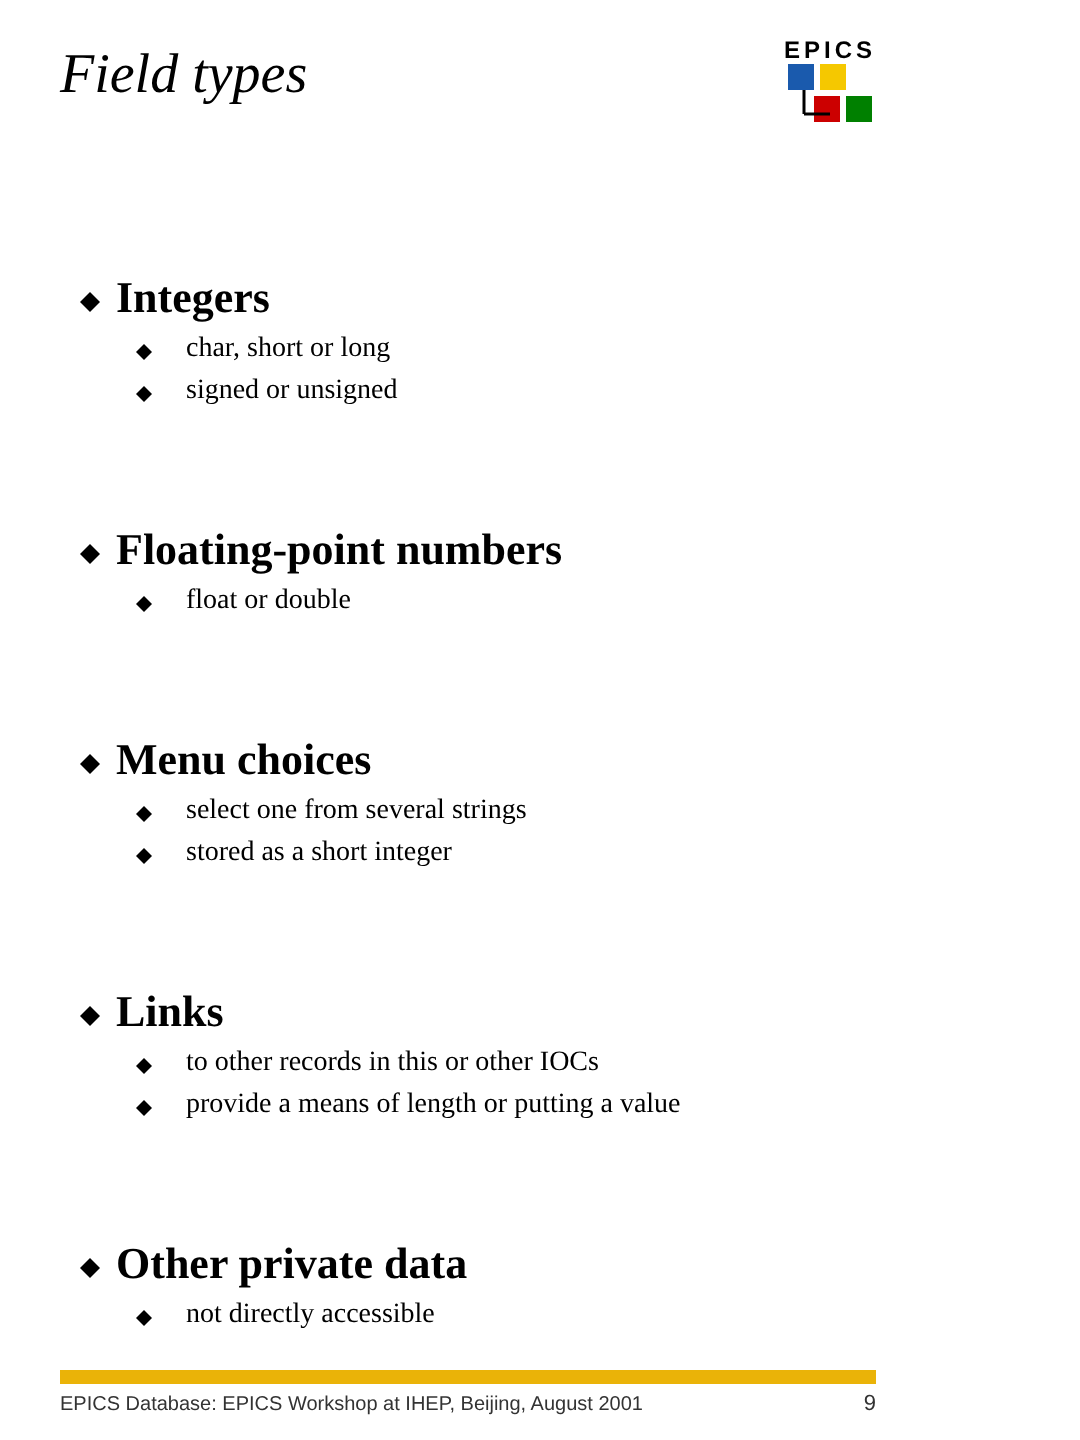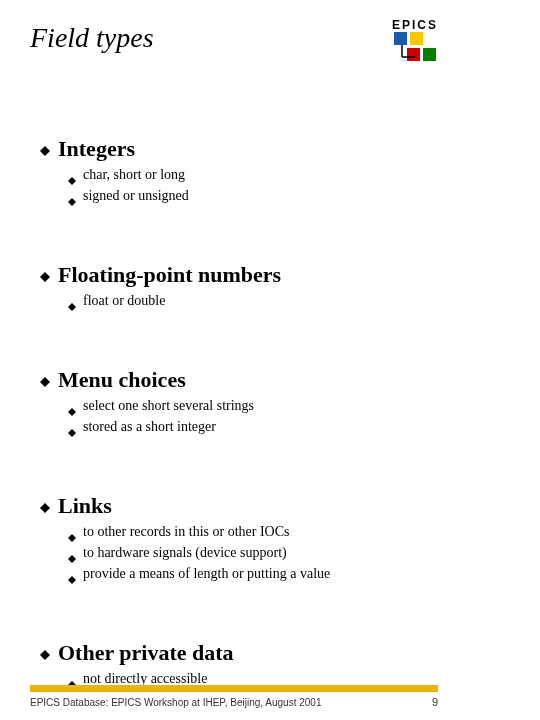--- a/index.html
+++ b/index.html
@@ -88,22 +88,22 @@
       color: #000;
       margin-top: 46px;
     }
 
     .sub-items {
       padding-left: 28px;
     }
 
     .sub-item {
       display: flex;
-      align-items: flex-end;
-      gap: 7px;
+      align-items: center;
+      gap: 17px;
       line-height: 1.5;
     }
 
     .sub-bullet {
       width: 8px;
       height: 8px;
       background: #000;
       clip-path: polygon(50% 0%, 100% 50%, 50% 100%, 0% 50%);
       flex-shrink: 0;
       margin-top: 3px;
@@ -195,41 +195,37 @@
         </div>
       </div>
       <div class="section">
         <div class="main-item">
           <div class="main-bullet"></div>
           <span class="main-label">Menu choices</span>
         </div>
         <div class="sub-items">
           <div class="sub-item">
             <div class="sub-bullet"></div>
-            <span class="sub-label">select one short several strings</span>
+            <span class="sub-label">select one from several strings</span>
           </div>
           <div class="sub-item">
             <div class="sub-bullet"></div>
             <span class="sub-label">stored as a short integer</span>
           </div>
         </div>
       </div>
       <div class="section">
         <div class="main-item">
           <div class="main-bullet"></div>
           <span class="main-label">Links</span>
         </div>
         <div class="sub-items">
           <div class="sub-item">
             <div class="sub-bullet"></div>
             <span class="sub-label">to other records in this or other IOCs</span>
-          </div>
-          <div class="sub-item">
-            <div class="sub-bullet"></div>
-            <span class="sub-label">to hardware signals (device support)</span>
           </div>
           <div class="sub-item">
             <div class="sub-bullet"></div>
             <span class="sub-label">provide a means of length or putting a value</span>
           </div>
         </div>
       </div>
       <div class="section">
         <div class="main-item">
           <div class="main-bullet"></div>

